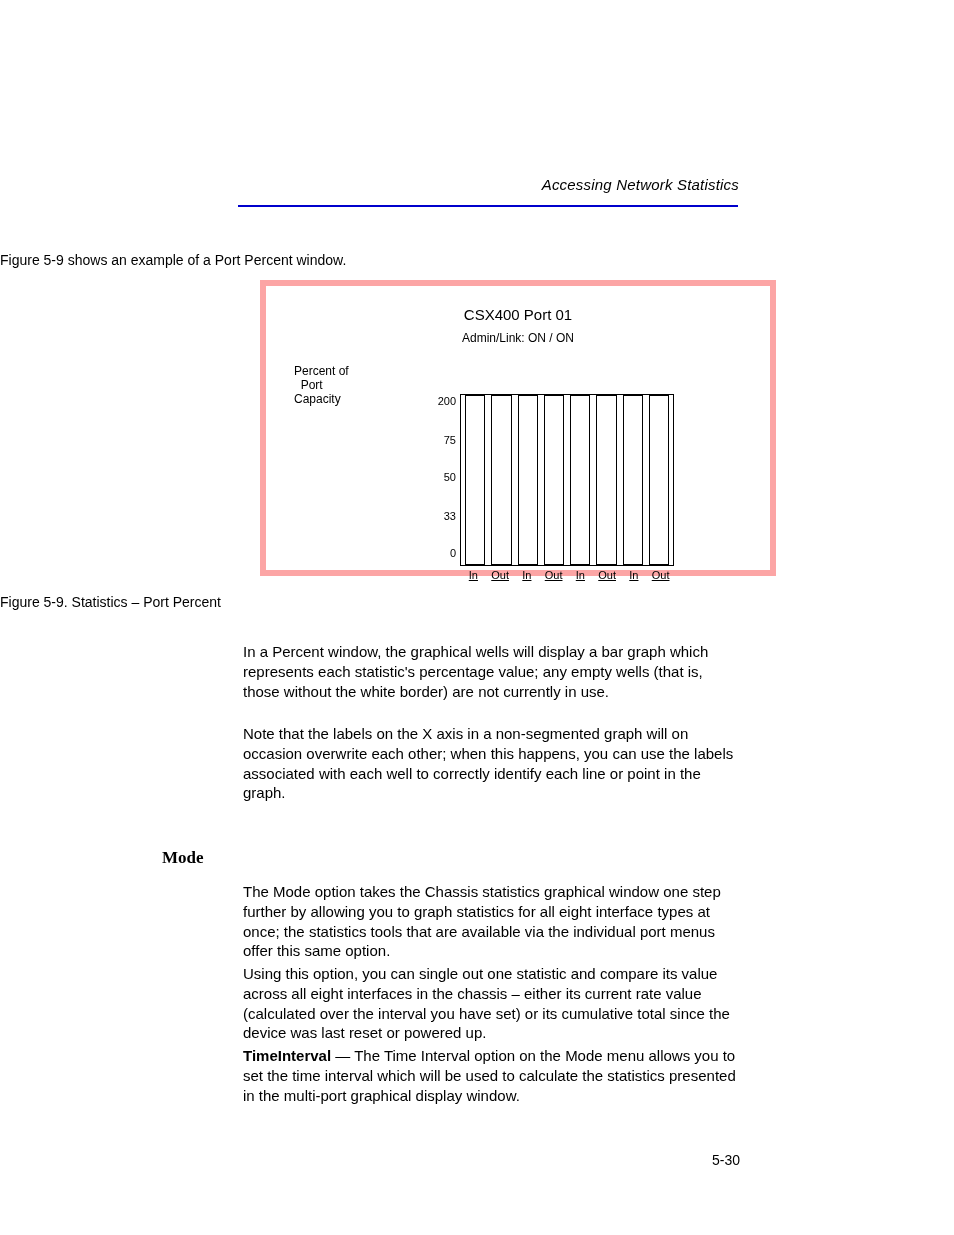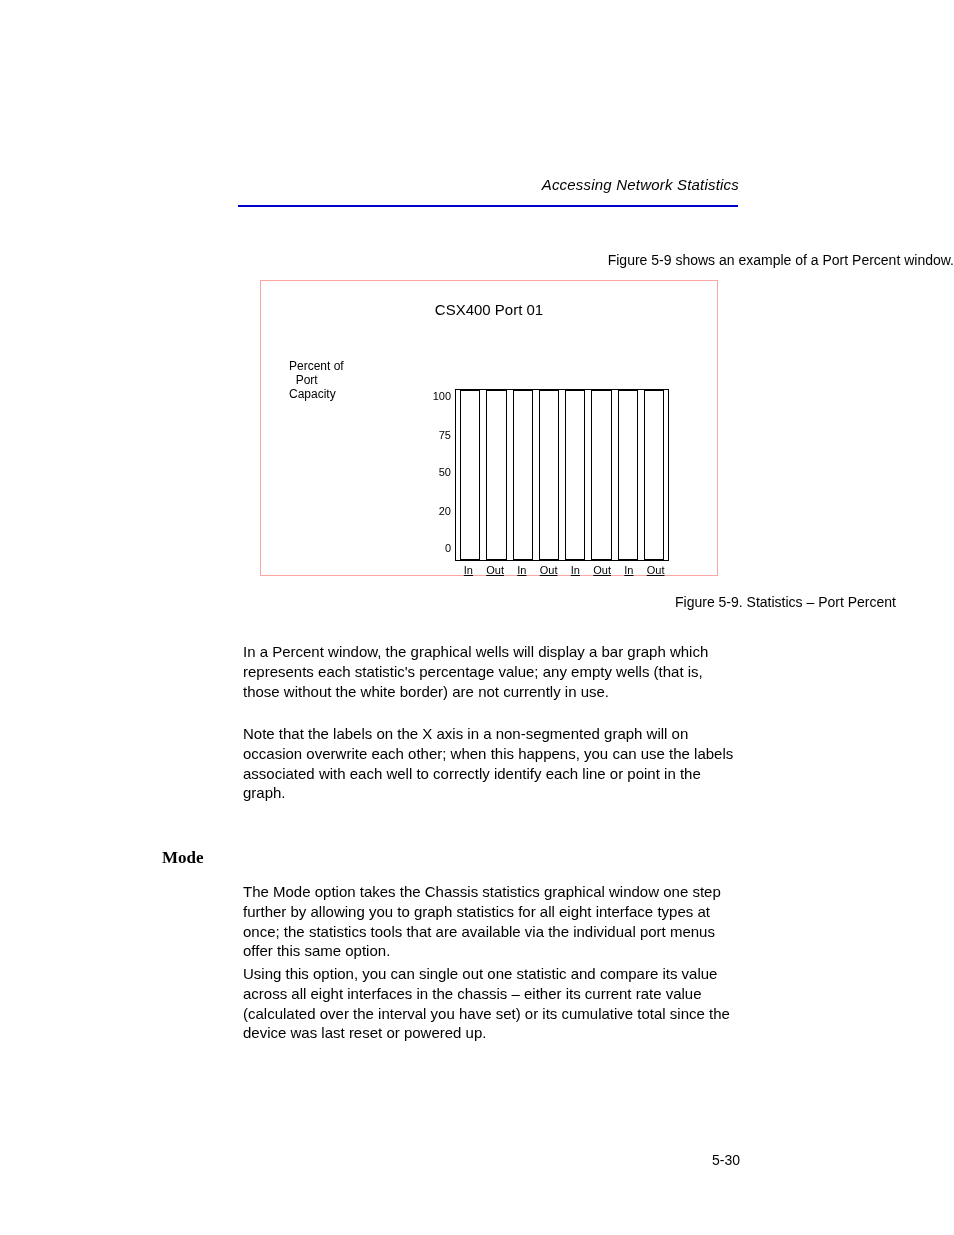--- a/index.html
+++ b/index.html
@@ -33,30 +33,30 @@
     left: 238px;
     width: 500px;
     height: 0;
     border-top: 2px solid #0000cc;
   }
   .fig-caption-top {
     position: absolute;
     top: 224px;
     left: 0;
     width: 954px;
-    text-align: right;
+    text-align: left;
     font-size: 14px;
   }
   .figure-box {
     position: absolute;
     top: 252px;
     left: 260px;
-    width: 458px;
+    width: 516px;
     height: 296px;
-    border: 1px solid #fca5a5;
+    border: 6px solid #fca5a5;
     box-sizing: border-box;
   }
   .fig-title {
     position: absolute;
     top: 20px;
     left: 0;
     width: 100%;
     text-align: center;
     font-size: 15px;
   }
@@ -118,23 +118,22 @@
   .xtick-row span {
     flex: 1;
     text-align: center;
     text-decoration: underline;
   }
   .fig-caption-bottom {
     position: absolute;
     top: 566px;
     left: 0;
     width: 881px;
-    text-align: right;
+    text-align: left;
     font-size: 14px;
-    padding-left: 15px;
   }
   .body-text {
     position: absolute;
     left: 243px;
     width: 496px;
     font-size: 15px;
     line-height: 1.32;
     text-align: left;
   }
   .p1 { top: 614px; }
@@ -157,28 +156,29 @@
 <body>
 <div class="page">
 
   <div class="running-head">Accessing Network Statistics</div>
   <div class="hr-blue"></div>
 
   <div class="fig-caption-top">Figure 5-9 shows an example of a Port Percent window.</div>
 
   <div class="figure-box">
     <div class="fig-title">CSX400 Port 01</div>
+    <div class="fig-status">Admin/Link:  ON / ON</div>
     <div class="fig-axis-label">Percent of
   Port
 Capacity</div>
 
-    <div class="ytick y100">100</div>
+    <div class="ytick y100">200</div>
     <div class="ytick y75">75</div>
     <div class="ytick y50">50</div>
-    <div class="ytick y25">20</div>
+    <div class="ytick y25">33</div>
     <div class="ytick y0">0</div>
 
     <div class="plot">
       <div class="bar" style="height:100%"></div>
       <div class="bar" style="height:100%"></div>
       <div class="bar" style="height:100%"></div>
       <div class="bar" style="height:100%"></div>
       <div class="bar" style="height:100%"></div>
       <div class="bar" style="height:100%"></div>
       <div class="bar" style="height:100%"></div>
@@ -198,15 +198,18 @@
 
   <div class="fig-caption-bottom">Figure 5-9. Statistics – Port Percent</div>
 
   <div class="body-text p2">Note that the labels on the X axis in a non-segmented graph will on occasion overwrite each other; when this happens, you can use the labels associated with each well to correctly identify each line or point in the graph.</div>
   <div class="body-text p1">In a Percent window, the graphical wells will display a bar graph which represents each statistic's percentage value; any empty wells (that is, those without the white border) are not currently in use.</div>
 
   <div class="h-mode">Mode</div>
 
   <div class="body-text p3">The Mode option takes the Chassis statistics graphical window one step further by allowing you to graph statistics for all eight interface types at once; the statistics tools that are available via the individual port menus offer this same option.</div>
   <div class="body-text p4">Using this option, you can single out one statistic and compare its value across all eight interfaces in the chassis – either its current rate value (calculated over the interval you have set) or its cumulative total since the device was last reset or powered up.</div>
+  <div class="body-text p5">
+    <span class="indent-heading">TimeInterval</span><span> — The Time Interval option on the Mode menu allows you to set the time interval which will be used to calculate the statistics presented in the multi-port graphical display window.</span>
+  </div>
 
   <div class="page-num">5-30</div>
 </div>
 
 </body></html>

